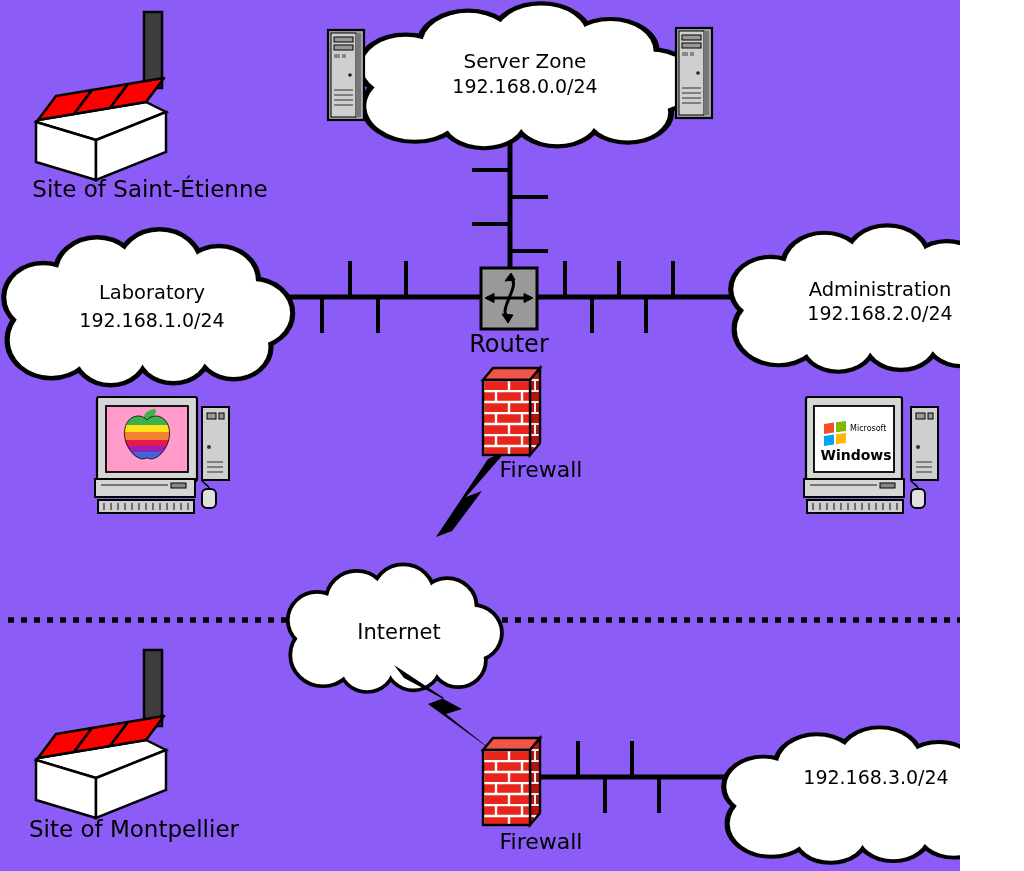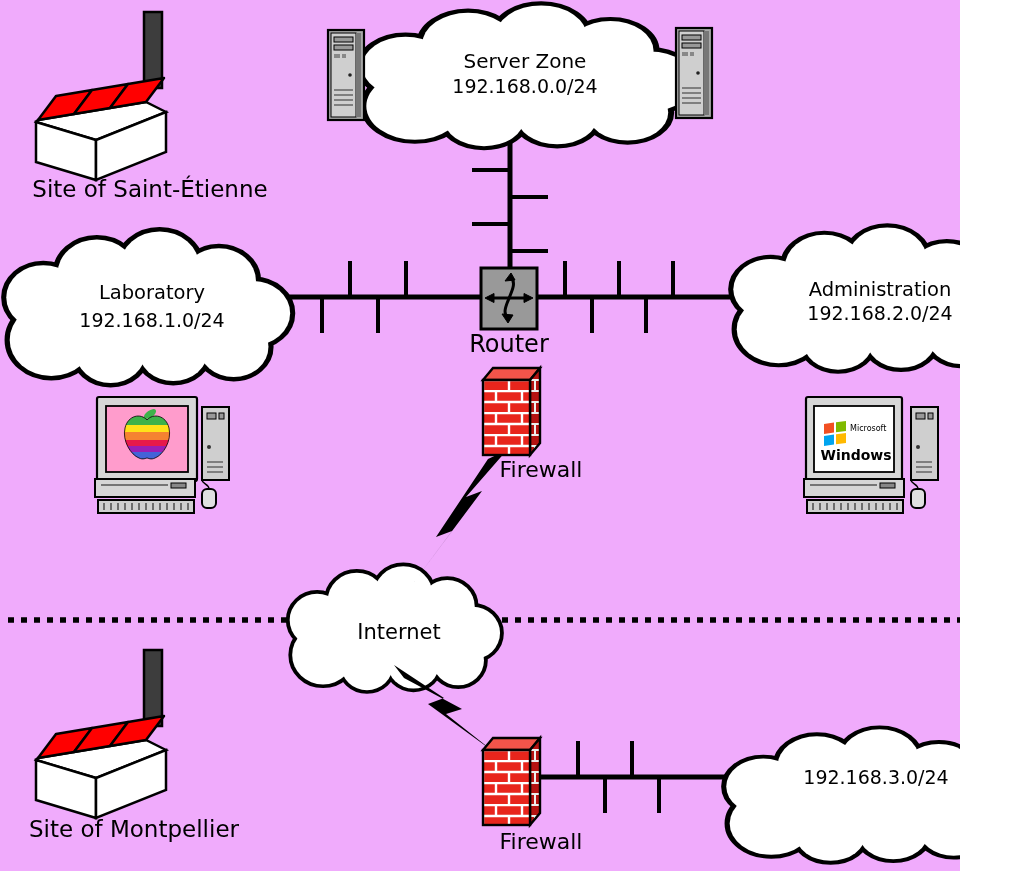--- a/index.html
+++ b/index.html
@@ -1,16 +1,16 @@
 <!DOCTYPE html>
 <html><head>
 <meta charset="utf-8">
 <style>
   html,body{margin:0;padding:0;background:#fff;}
-  .stage{position:relative;width:960px;height:871px;background:#f0abfc;overflow:hidden;}
+  .stage{position:relative;width:960px;height:871px;background:#8b5cf6;overflow:hidden;}
   svg{position:absolute;left:0;top:0;}
   text{font-family:"DejaVu Sans","Liberation Sans",sans-serif;fill:#000;}
 </style>
 </head>
 <body>
 
 <div class="stage">
 <svg width="1024" height="871" viewBox="0 0 1024 871">
 
   <defs>

